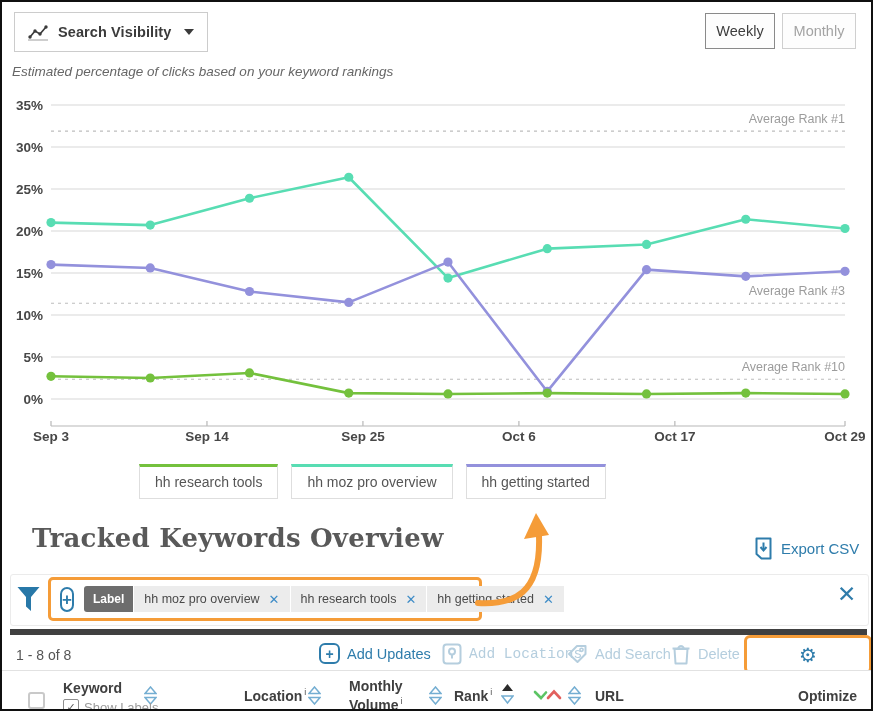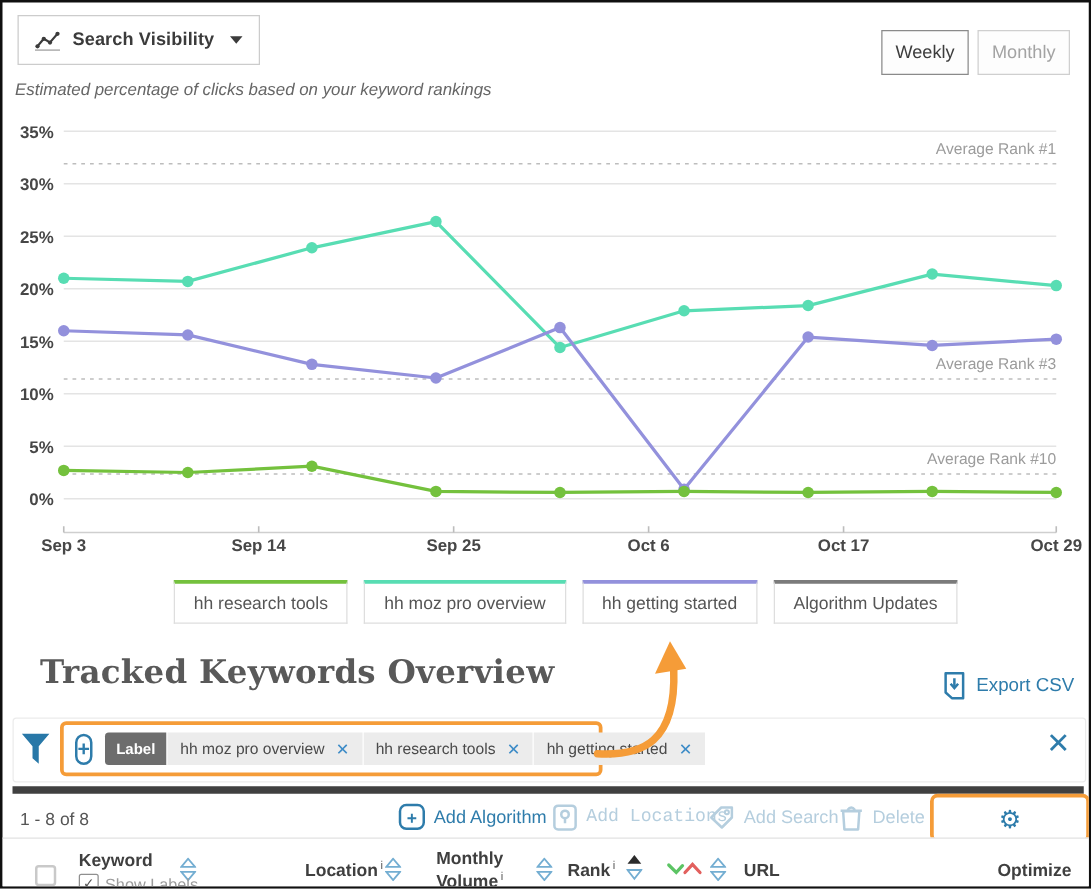--- a/index.html
+++ b/index.html
@@ -6,21 +6,21 @@
   .app{position:relative;width:873px;height:711px;box-sizing:border-box;border:2px solid #101010;
        background:#fff;overflow:hidden;font-family:"Liberation Sans",sans-serif;color:#444;}
   .abs{position:absolute;}
 
   
   .metric-dd{left:12px;top:10px;height:38px;display:flex;align-items:center;gap:9px;
              padding:0 13px;border:1px solid #ccc;background:#fff;cursor:pointer;}
   .metric-dd .lbl{font-size:14.5px;font-weight:700;color:#3b3b3b;letter-spacing:.1px;}
   .caret{width:0;height:0;border-left:5px solid transparent;border-right:5px solid transparent;
          border-top:6px solid #3b3b3b;margin-left:4px;}
-  .toggle-btn{position:absolute;top:22px;height:36px;box-sizing:border-box;background:#fdfdfd;
+  .toggle-btn{position:absolute;top:11px;height:36px;box-sizing:border-box;background:#fdfdfd;
               display:flex;align-items:center;justify-content:center;font-size:14.5px;cursor:pointer;}
   .toggle-weekly{left:703px;width:70px;border:1px solid #8a8a8a;color:#3d3d3d;}
   .toggle-monthly{left:780px;width:74px;border:1px solid #cfcfcf;color:#a3a3a3;}
   .subtitle{left:10px;top:62px;font-size:13.5px;color:#666;font-style:italic;}
 
   
   .chart-svg{left:0;top:90px;}
   .ytick,.xtick{font-family:"Liberation Sans",sans-serif;font-size:13.5px;font-weight:700;fill:#474747;}
   .reflabel{font-family:"Liberation Sans",sans-serif;font-size:12.5px;fill:#9c9c9c;}
 
@@ -169,21 +169,20 @@
       <circle cx="545.25" cy="301.12" r="4.6" fill="#74c13d"></circle>
       <circle cx="644.5" cy="301.96" r="4.6" fill="#74c13d"></circle>
       <circle cx="743.75" cy="301.12" r="4.6" fill="#74c13d"></circle>
       <circle cx="843" cy="301.96" r="4.6" fill="#74c13d"></circle>
     </svg>
 
   <div class="abs legend">
       <button class="legend-btn" style="border-top-color: rgb(116, 193, 61);">hh research tools</button>
       <button class="legend-btn" style="border-top-color: rgb(88, 221, 179);">hh moz pro overview</button>
       <button class="legend-btn" style="border-top-color: rgb(147, 145, 220);">hh getting started</button>
-      <button class="legend-btn" style="border-top-color: rgb(123, 123, 123);">Algorithm Updates</button>
     </div>
 
   <div class="abs page-title">Tracked Keywords Overview</div>
   <div class="abs export">
     <svg width="19" height="23" viewBox="0 0 19 23">
       <path d="M2.5 1.5 h14 v20 h-9 l-5 -4.5 z" fill="none" stroke="#2e7cab" stroke-width="2" stroke-linejoin="round"></path>
       <line x1="9.5" y1="5.5" x2="9.5" y2="12.5" stroke="#2e7cab" stroke-width="2"></line>
       <polyline points="6.5,10 9.5,13.5 12.5,10" fill="none" stroke="#2e7cab" stroke-width="2"></polyline>
     </svg>
     <span>Export CSV</span>
@@ -219,21 +218,21 @@
   <svg class="abs arrow-svg" width="86" height="112" viewBox="0 0 86 112">
     <path d="M 8 103 C 44 105 71 94 69 36" fill="none" stroke="#f59c38" stroke-width="6" stroke-linecap="round"></path>
     <polygon points="66,13 54,39 79,35" fill="#f59c38"></polygon>
   </svg>
 
   <div class="abs toolbar">
     <div class="abs count">1 - 8 of 8</div>
 
     <div class="tool-btn tb-blue" style="left:309px;">
       <span class="mini-plus">+</span>
-      <span>Add Algorithm</span>
+      <span>Add Updates</span>
     </div>
 
     <div class="tool-btn tb-dis" style="left:432px;font-family:Liberation Mono, monospace;">
       <svg width="20" height="22" viewBox="0 0 20 22">
         <rect x="1.5" y="1.5" width="17" height="19" rx="3" fill="none" stroke="#b5cede" stroke-width="2"></rect>
         <circle cx="10" cy="8.5" r="3" fill="none" stroke="#b5cede" stroke-width="2"></circle>
         <path d="M10 11.5 v4" stroke="#b5cede" stroke-width="2"></path>
       </svg>
       <span>Add Locations</span>
     </div>

